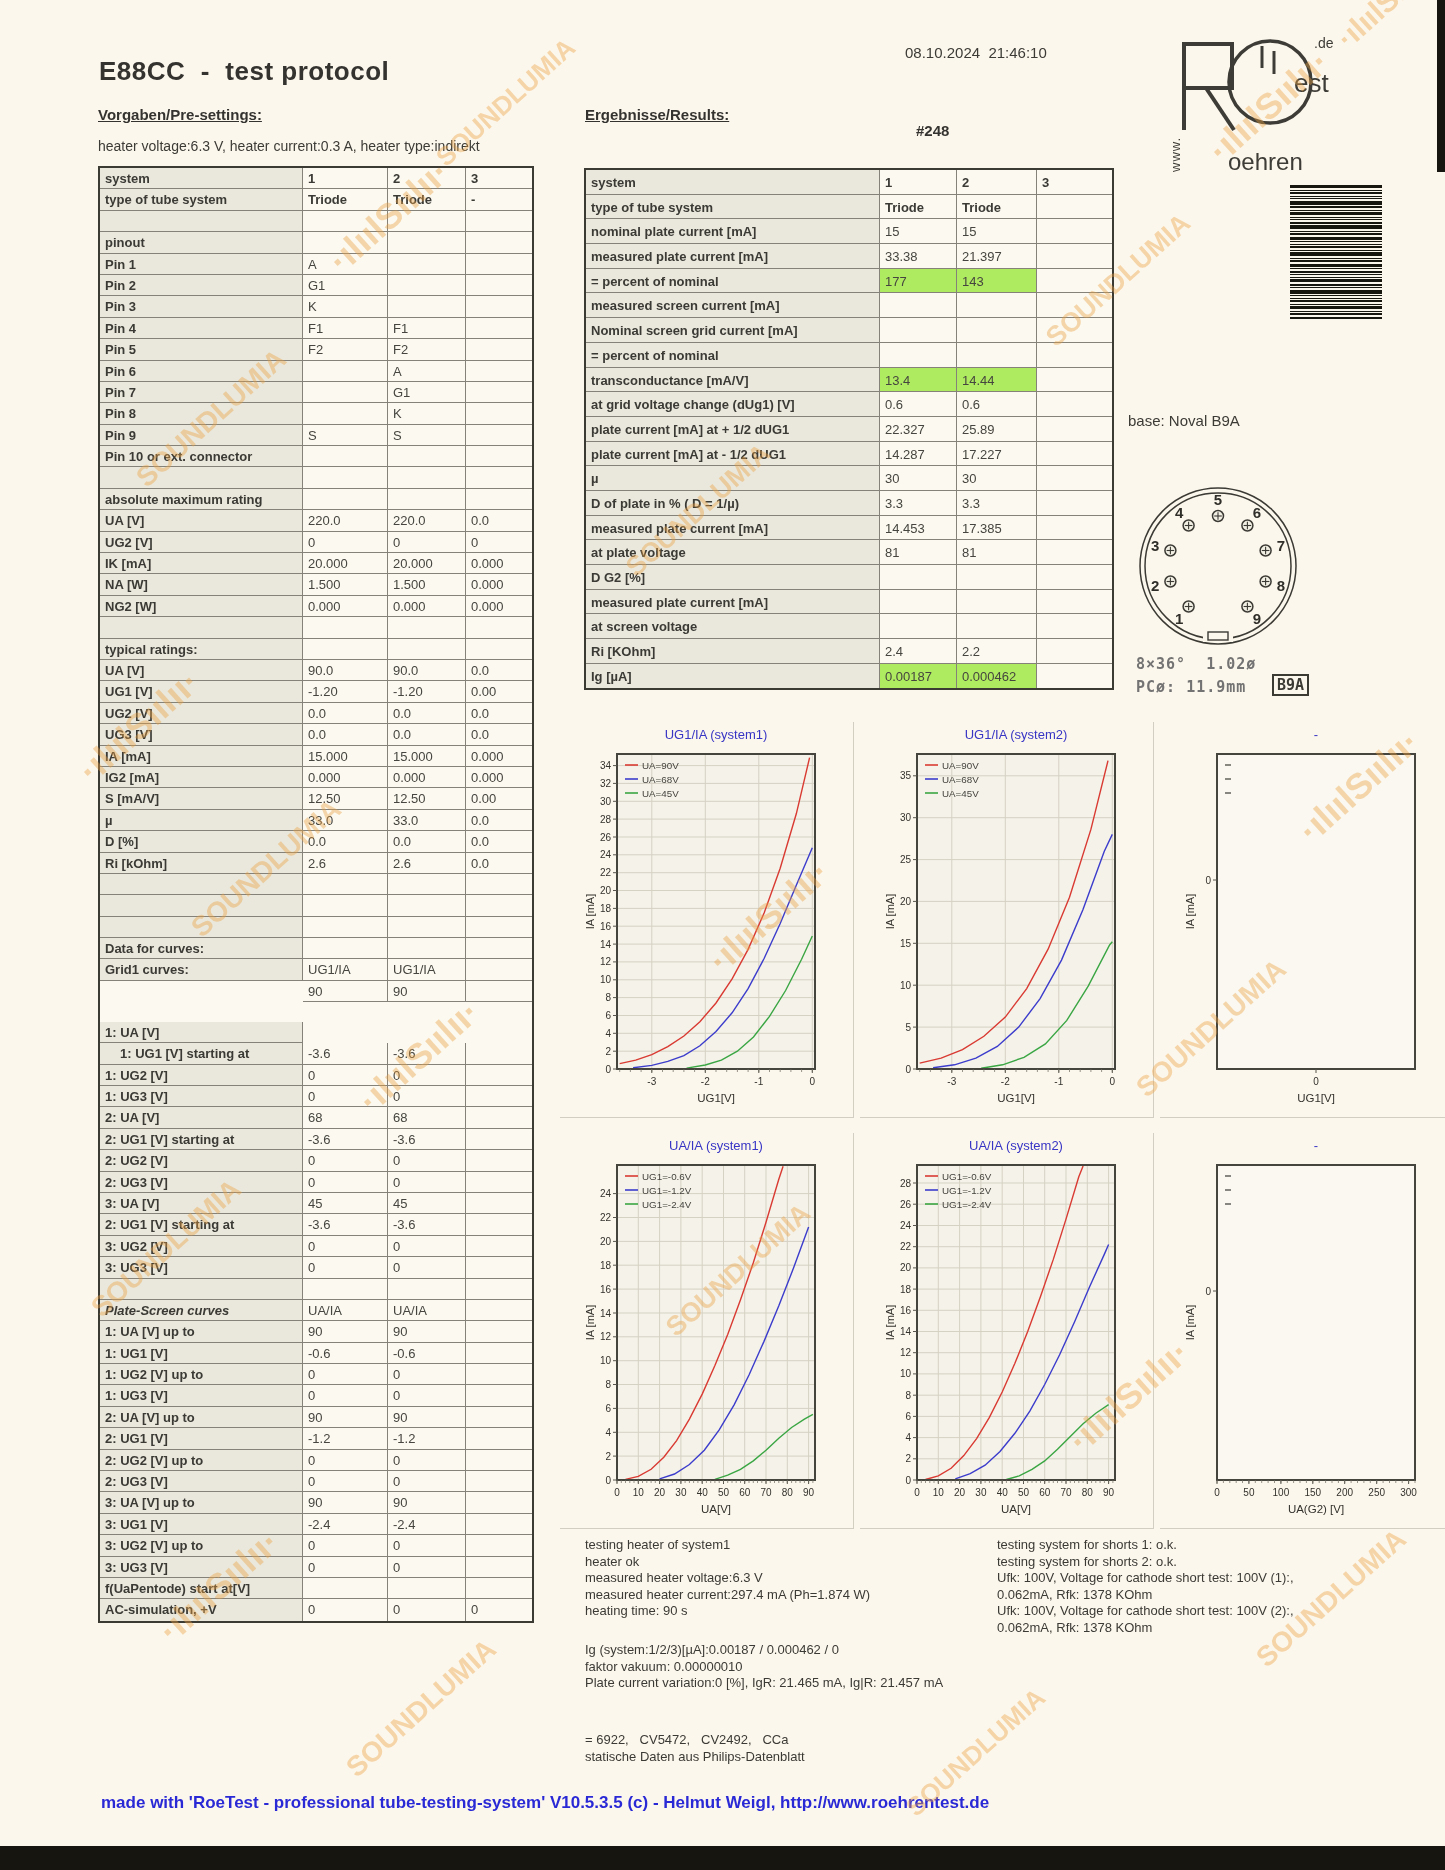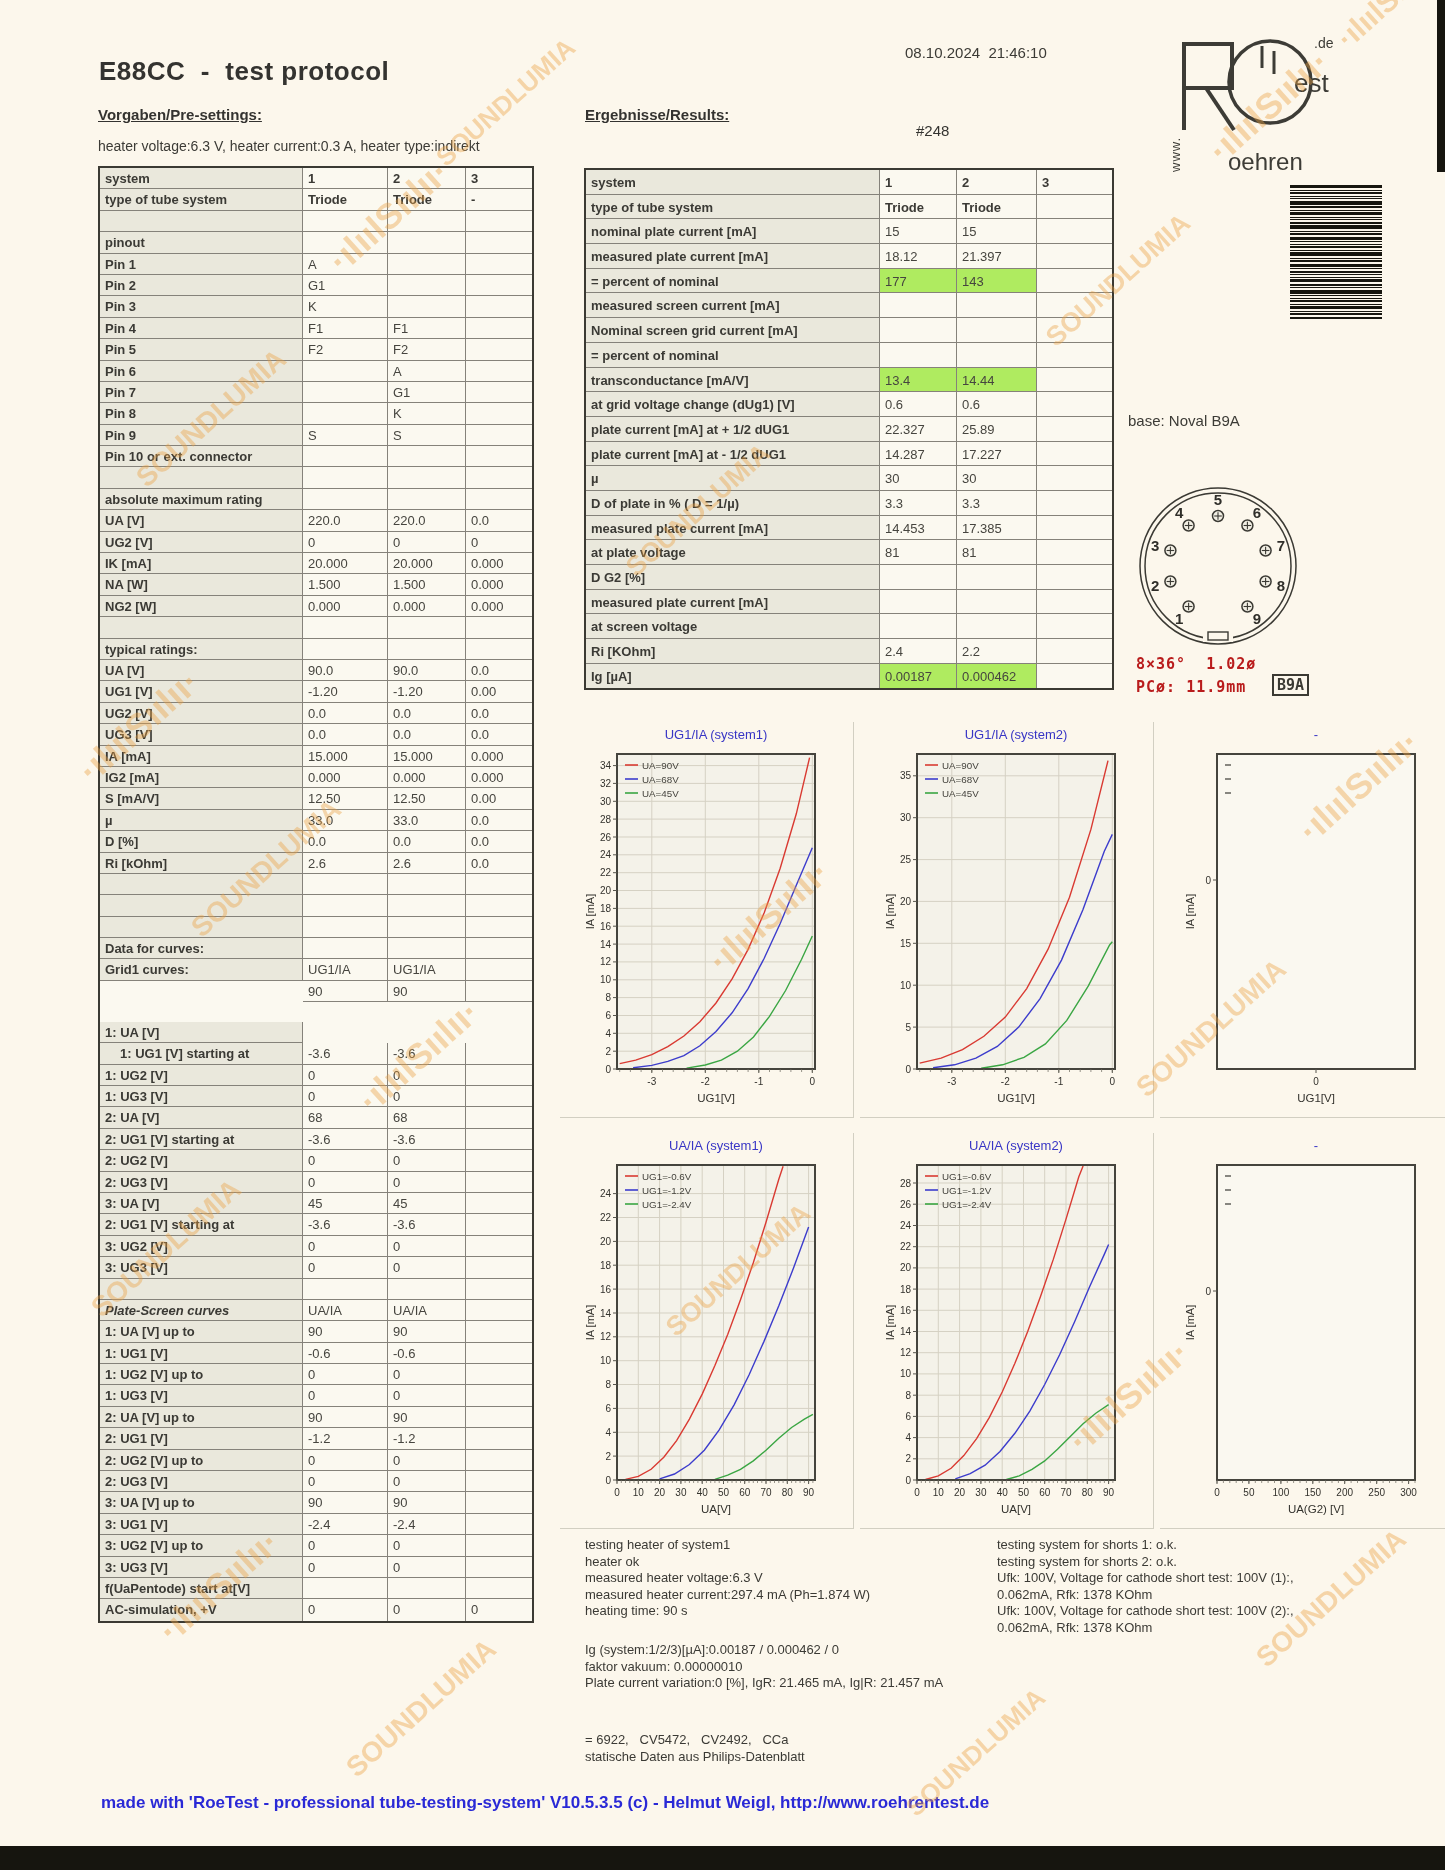--- a/index.html
+++ b/index.html
@@ -3,35 +3,35 @@
 <meta charset="utf-8">
 <style>
   html,body{margin:0;padding:0;background:#888;}
   .page{position:relative;width:1445px;height:1870px;background:#fcf7ec;
         font-family:"Liberation Sans",sans-serif;color:#3b3a35;overflow:hidden;margin:0 auto;}
   .abs{position:absolute;}
   .title{font-size:26px;font-weight:bold;color:#343330;letter-spacing:.5px;white-space:pre;}
   .hdr{font-size:15px;font-weight:bold;text-decoration:underline;color:#343330;}
   .sub{font-size:14px;color:#3c3b36;}
   .datetime{font-size:15px;color:#3c3b36;white-space:pre;}
-  .serial{font-size:15px;font-weight:normal;color:#343330;}
+  .serial{font-size:15px;font-weight:bold;color:#343330;}
   .tbl{position:absolute;border:2px solid #3b3a33;background:#fbf9f0;box-sizing:content-box;}
   .trow{display:flex;}
   .tcell{box-sizing:border-box;border-right:1px solid #85827a;border-bottom:1px solid #85827a;
          font-size:13px;line-height:17px;padding:2px 2px 0 5px;overflow:hidden;white-space:nowrap;color:#3b3a35;}
   .tcell.lab{background:#eae8dc;font-weight:bold;}
   .tcell.val{background:#fbf9f0;color:#46453f;}
   .tcell.bv{font-weight:bold;color:#3b3a35;}
   .tcell.hl{background:#afeb60;}
   .trow:last-child .tcell{border-bottom:none;}
   .trow .tcell:last-child{border-right:none;}
   .notes div{font-size:13px;line-height:16.5px;color:#3b3a35;white-space:pre;}
   .footer{font-size:17px;font-weight:bold;color:#2a29d6;white-space:pre;}
   .base-label{font-size:15px;color:#3c3b36;}
-  .dim{font-family:"DejaVu Sans Mono",monospace;font-size:15px;font-weight:bold;color:#b91c1c;letter-spacing:1px;white-space:pre;}
+  .dim{font-family:"DejaVu Sans Mono",monospace;font-size:15px;font-weight:bold;color:#737373;letter-spacing:1px;white-space:pre;}
   .base-box{font-family:"DejaVu Sans Mono",monospace;font-size:15px;font-weight:bold;
             border:2px solid #3b3a33;padding:0 3px;color:#3b3a33;}
   .chart-cell{position:absolute;width:293px;height:395px;border-right:1px solid #d2cfc2;border-bottom:1px solid #d2cfc2;}
   .wm{position:absolute;color:rgba(234,160,66,.40);font-weight:bold;white-space:nowrap;
       transform:rotate(-42deg);transform-origin:left top;pointer-events:none;z-index:5;}
   #barcode{display:flex;flex-direction:column;overflow:hidden;}
   #barcode .bar{background:#17160f;width:100%;flex:none;margin-bottom:1.5px;}
   .blackbar{background:#16150f;}
 </style>
 </head>
@@ -536,21 +536,21 @@
         <div class="tcell val bv" style="width: 75px; height: 24.7px; padding-top: 4px;"></div>
       </div>
       <div class="trow">
         <div class="tcell lab" style="width: 294px; height: 24.7px; padding-top: 4px;">nominal plate current [mA]</div>
         <div class="tcell val" style="width: 77px; height: 24.7px; padding-top: 4px;">15</div>
         <div class="tcell val" style="width: 80px; height: 24.7px; padding-top: 4px;">15</div>
         <div class="tcell val" style="width: 75px; height: 24.7px; padding-top: 4px;"></div>
       </div>
       <div class="trow">
         <div class="tcell lab" style="width: 294px; height: 24.7px; padding-top: 4px;">measured plate current [mA]</div>
-        <div class="tcell val" style="width: 77px; height: 24.7px; padding-top: 4px;">18.12</div>
+        <div class="tcell val" style="width: 77px; height: 24.7px; padding-top: 4px;">33.38</div>
         <div class="tcell val" style="width: 80px; height: 24.7px; padding-top: 4px;">21.397</div>
         <div class="tcell val" style="width: 75px; height: 24.7px; padding-top: 4px;"></div>
       </div>
       <div class="trow">
         <div class="tcell lab" style="width: 294px; height: 24.7px; padding-top: 4px;">= percent of nominal</div>
         <div class="tcell val hl" style="width: 77px; height: 24.7px; padding-top: 4px;">177</div>
         <div class="tcell val hl" style="width: 80px; height: 24.7px; padding-top: 4px;">143</div>
         <div class="tcell val" style="width: 75px; height: 24.7px; padding-top: 4px;"></div>
       </div>
       <div class="trow">

